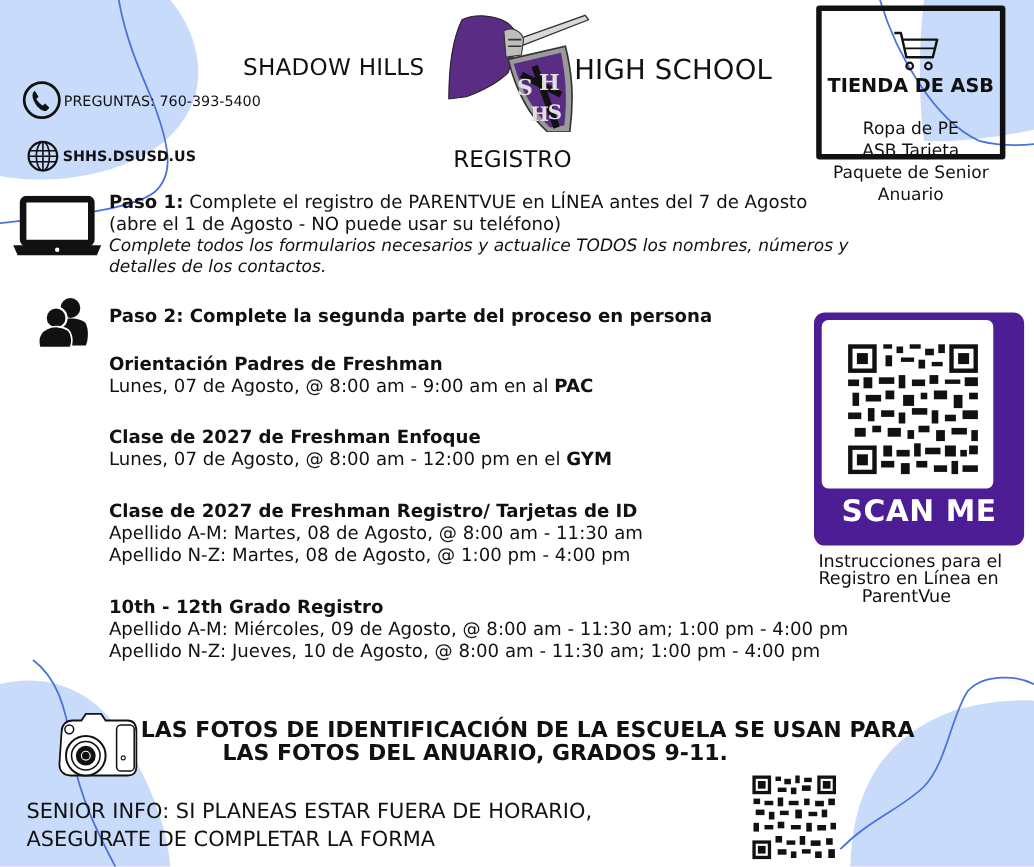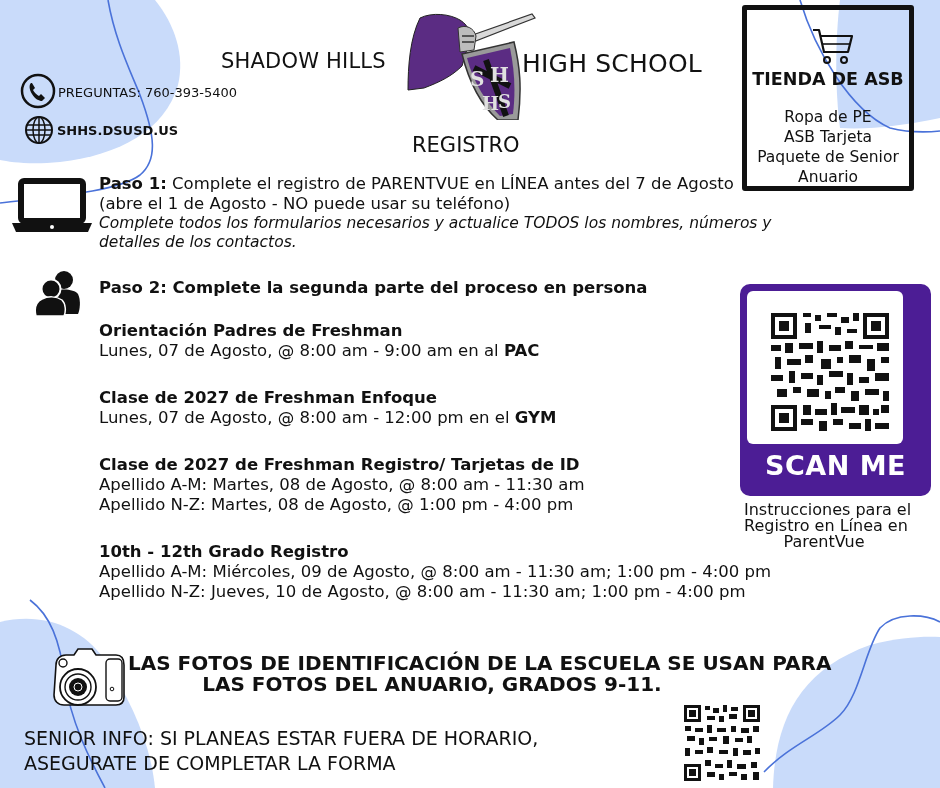--- a/index.html
+++ b/index.html
@@ -13,27 +13,27 @@
   .t { white-space: nowrap; }
 
   
   .title-left { left: 221px; top: 49px; font-size: 21px; letter-spacing: 0.2px; }
   .title-right { left: 522px; top: 49px; font-size: 25px; letter-spacing: 0.2px; }
   .registro { left: 412px; top: 133px; font-size: 21px; }
   .logo { left: 402px; top: 6px; width: 136px; height: 114px; }
 
   .contact-row { display: flex; align-items: center; }
   .phone-row { left: 20px; top: 73px; }
-  .web-row { left: 24px; top: 115px; }
+  .web-row { left: 24px; top: 127px; }
   .phone-text { font-size: 13px; margin-left: 2px; margin-top: 2px; }
   .web-text { font-size: 13px; font-weight: bold; margin-left: 3px; }
 
   
   .store {
-    left: 742px; top: 5px; width: 172px; height: 186px;
+    left: 742px; top: 5px; width: 172px; height: 140px;
     border: 5px solid #111; border-radius: 3px; box-sizing: border-box;
     text-align: center; background: transparent;
   }
   .store .cart { position: absolute; left: 65px; top: 18px; }
   .store .store-title { position: absolute; left: 0; right: 0; top: 59px; font-weight: bold; font-size: 17.5px; }
   .store .store-item { position: absolute; left: 0; right: 0; font-size: 15.5px; line-height: 20px; margin-top: 16px; }
 
   
   .step-text { left: 99px; font-size: 16.5px; line-height: 20px; }
   .italic { font-style: italic; font-size: 15.5px; line-height: 19px; }

